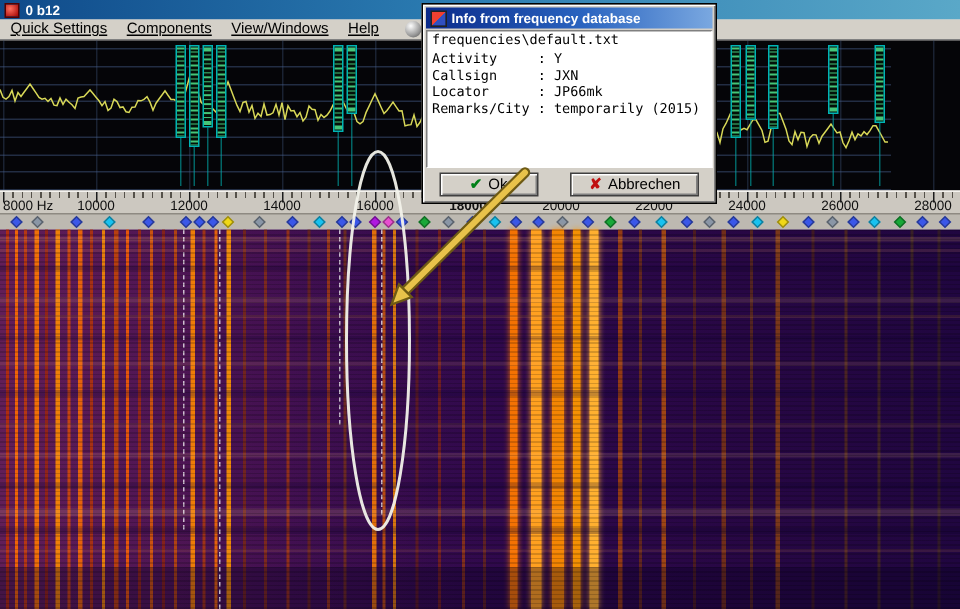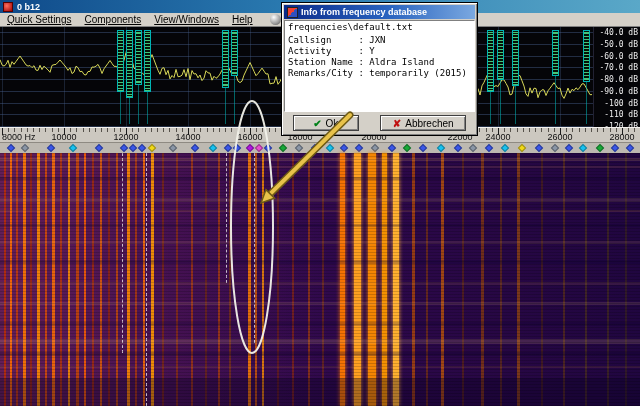--- a/index.html
+++ b/index.html
@@ -146,49 +146,38 @@
         <div class="tagline" style="left: 490px; top: 65px; height: 32px;"></div>
         <div class="tag" style="left: 497px; top: 3px; height: 50px;"></div>
         <div class="tagline" style="left: 500px; top: 53px; height: 44px;"></div>
         <div class="tag" style="left: 512px; top: 3px; height: 56px;"></div>
         <div class="tagline" style="left: 515px; top: 59px; height: 38px;"></div>
         <div class="tag" style="left: 552px; top: 3px; height: 46px;"></div>
         <div class="tagline" style="left: 555px; top: 49px; height: 48px;"></div>
         <div class="tag" style="left: 583px; top: 3px; height: 52px;"></div>
         <div class="tagline" style="left: 586px; top: 55px; height: 42px;"></div>
       </div>
-    <div class="db-scale" id="db-scale">
-        <div class="db-label" style="top: 1px;">-40.0 dB</div>
-        <div class="db-label" style="top: 12.75px;">-50.0 dB</div>
-        <div class="db-label" style="top: 24.5px;">-60.0 dB</div>
-        <div class="db-label" style="top: 36.25px;">-70.0 dB</div>
-        <div class="db-label" style="top: 48px;">-80.0 dB</div>
-        <div class="db-label" style="top: 59.75px;">-90.0 dB</div>
-        <div class="db-label" style="top: 71.5px;">-100 dB</div>
-        <div class="db-label" style="top: 83.25px;">-110 dB</div>
-        <div class="db-label" style="top: 95px;">-120 dB</div>
-      </div>
   </div>
 
   <div class="ruler" id="ruler">
       <div class="freq-label" style="left: 2px; transform: none;">8000 Hz</div>
       <div class="tick-major" style="left: 2px;"></div>
       <div class="freq-label" style="left: 64px;">10000</div>
       <div class="tick-major" style="left: 64px;"></div>
       <div class="freq-label" style="left: 126px;">12000</div>
       <div class="tick-major" style="left: 126px;"></div>
       <div class="freq-label" style="left: 188px;">14000</div>
       <div class="tick-major" style="left: 188px;"></div>
       <div class="freq-label" style="left: 250px;">16000</div>
       <div class="tick-major" style="left: 250px;"></div>
-      <div class="freq-label" style="left: 300px;">18000</div>
+      <div class="freq-label" style="left: 312px; font-weight: bold;">18000</div>
       <div class="tick-major" style="left: 312px;"></div>
       <div class="freq-label" style="left: 374px;">20000</div>
       <div class="tick-major" style="left: 374px;"></div>
-      <div class="freq-label" style="left: 460px;">22000</div>
+      <div class="freq-label" style="left: 436px;">22000</div>
       <div class="tick-major" style="left: 436px;"></div>
       <div class="freq-label" style="left: 498px;">24000</div>
       <div class="tick-major" style="left: 498px;"></div>
       <div class="freq-label" style="left: 560px;">26000</div>
       <div class="tick-major" style="left: 560px;"></div>
       <div class="freq-label" style="left: 622px;">28000</div>
       <div class="tick-major" style="left: 622px;"></div>
     </div>
 
   <div class="marker-strip" id="markers">
@@ -314,23 +303,23 @@
     <div class="wf-scan"></div>
   </div>
 
   <div class="dialog">
     <div class="dlg-title">
       <span class="dlg-icon"></span>
       <span class="dlg-title-text">Info from frequency database</span>
     </div>
     <div class="dlg-text">
       <div class="dlg-path">frequencies\default.txt</div>
+      <div class="fld"><span>Activity     : </span><span>Y</span></div>
       <div class="fld"><span>Callsign     : </span><span>JXN</span></div>
-      <div class="fld"><span>Activity     : </span><span>Y</span></div>
-      <div class="fld"><span>Station Name : </span><span>Aldra Island</span></div>
+      <div class="fld"><span>Locator      : </span><span>JP66mk</span></div>
       <div class="fld"><span>Remarks/City : </span><span>temporarily (2015)</span></div>
     </div>
     <div class="dlg-buttons">
       <button class="dlg-btn btn-ok">
         <span class="chk">✔</span>
         <span>Ok</span>
       </button>
       <button class="dlg-btn btn-cancel">
         <span class="crx">✘</span>
         <span>Abbrechen</span>

